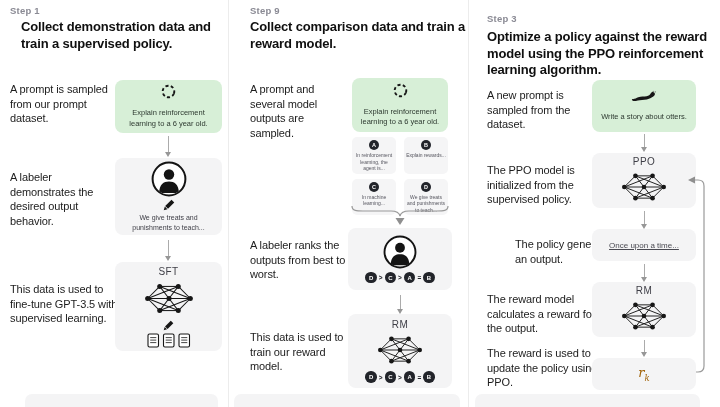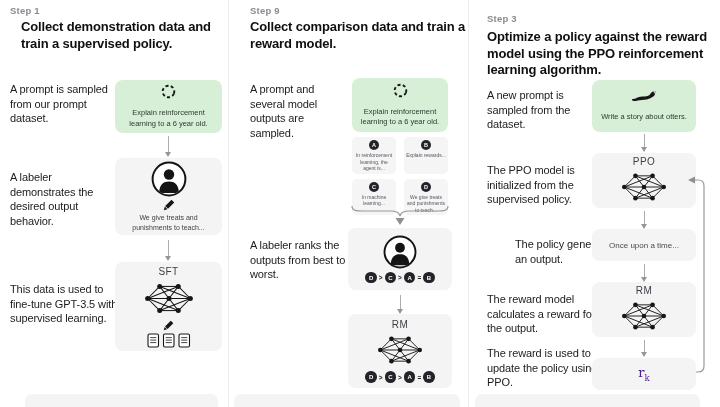--- a/index.html
+++ b/index.html
@@ -10,35 +10,35 @@
   }
   .divider { position:absolute; top:0; bottom:0; width:1px; background:#ececec; }
   .step-label { position:absolute; font-size:9.5px; color:#8a8a94; letter-spacing:.2px;font-weight:bold; }
   .title { position:absolute; font-size:13px; font-weight:bold; color:#0f0f0f; line-height:1.28; letter-spacing:-0.15px; }
   .caption { position:absolute; font-size:11px; line-height:1.32; color:#1c1c1c; letter-spacing:-0.1px; }
   .panel { position:absolute; background:#f4f4f5; border-radius:8px; display:flex; flex-direction:column; align-items:center; justify-content:center; }
   .panel.green { background:#d7efd7; }
   .green-text { font-size:7.5px; color:#2e3a31; text-align:center; line-height:1.35; margin-top:9px; }
   .panel-label { font-size:10px; color:#3e3e46; letter-spacing:.4px; margin-bottom:2px; }
   .note-text { font-size:7px; color:#3e3e46; text-align:center; line-height:1.3; margin-top:2px; }
-  .out-text { font-size:8px; color:#4a4a52; }
+  .out-text { font-size:8px; color:#4a4a52;text-decoration:underline; }
   .v-arrow { position:absolute; width:1px; background:#ababab; }
   .v-arrow::after { content:""; position:absolute; left:-3px; bottom:-4px;
     border-left:3.5px solid transparent; border-right:3.5px solid transparent; border-top:5px solid #979797; }
   .mini-grid { position:absolute; display:grid; grid-template-columns:1fr 1fr; gap:5px 8px; }
   .mini-box { background:#f5f5f6; border-radius:5px; min-height:30px; padding:3px 2px 2px;
     display:flex; flex-direction:column; align-items:center; gap:2px; }
   .mini-id { width:10px; height:10px; border-radius:50%; background:#22242a; color:#fff;
     font-size:5.5px; font-weight:bold; display:flex; align-items:center; justify-content:center; flex:0 0 auto; }
   .mini-text { font-size:5px; line-height:1.3; color:#55555e; text-align:center; }
   .ranking { display:flex; align-items:center; gap:1.5px; margin-top:3px; }
   .rk-circle { width:11.5px; height:11.5px; border-radius:50%; background:#22242a; color:#fff;
     font-size:6px; font-weight:bold; display:flex; align-items:center; justify-content:center; }
   .rk-sep { font-size:6.5px; color:#22242a; font-weight:bold; margin:0 .5px; }
-  .formula { font-family:"DejaVu Serif", serif; font-size:13px; color:#4c1d95; }
+  .formula { font-family:"DejaVu Serif", serif; font-style:italic; font-size:13px; color:#a16207; }
   .formula sub { font-size:8.5px; }
   .bottom-bar { position:absolute; top:394px; height:13px; background:#f4f4f5; border-radius:7px 7px 0 0; }
   svg { display:block; }
 </style>
 </head>
 <body>
 
 <div id="canvas">
 
   <div class="divider" style="left:228px"></div>
@@ -147,20 +147,21 @@
     </span>
   </div>
 
   <div class="bottom-bar" style="left:25px;width:193px"></div>
 
   <div class="step-label" style="left:250px;top:5px">Step 9</div>
   <div class="title" style="left:250px;top:19px;width:220px">Collect comparison data and train a reward model.</div>
 
   <div class="caption" style="left:250px;top:82px;width:92px">A prompt and several model outputs are sampled.</div>
   <div class="caption" style="left:250px;top:238px;width:100px">A labeler ranks the outputs from best to worst.</div>
+  <div class="caption" style="left:250px;top:330px;width:95px">This data is used to train our reward model.</div>
 
   <div class="panel green" style="left:352px;top:78px;width:96px;height:54px;padding:4px 7px">
     <span>
       <svg width="15" height="15" viewBox="0 0 15 15">
           <circle cx="7.5" cy="7.5" r="5.8" fill="none" stroke="#161616" stroke-width="1.9" stroke-dasharray="3 2.4" transform="rotate(20 7.5 7.5)"></circle>
         </svg>
     </span>
     <div class="green-text">Explain reinforcement learning to a 6 year old.</div>
   </div>
 

